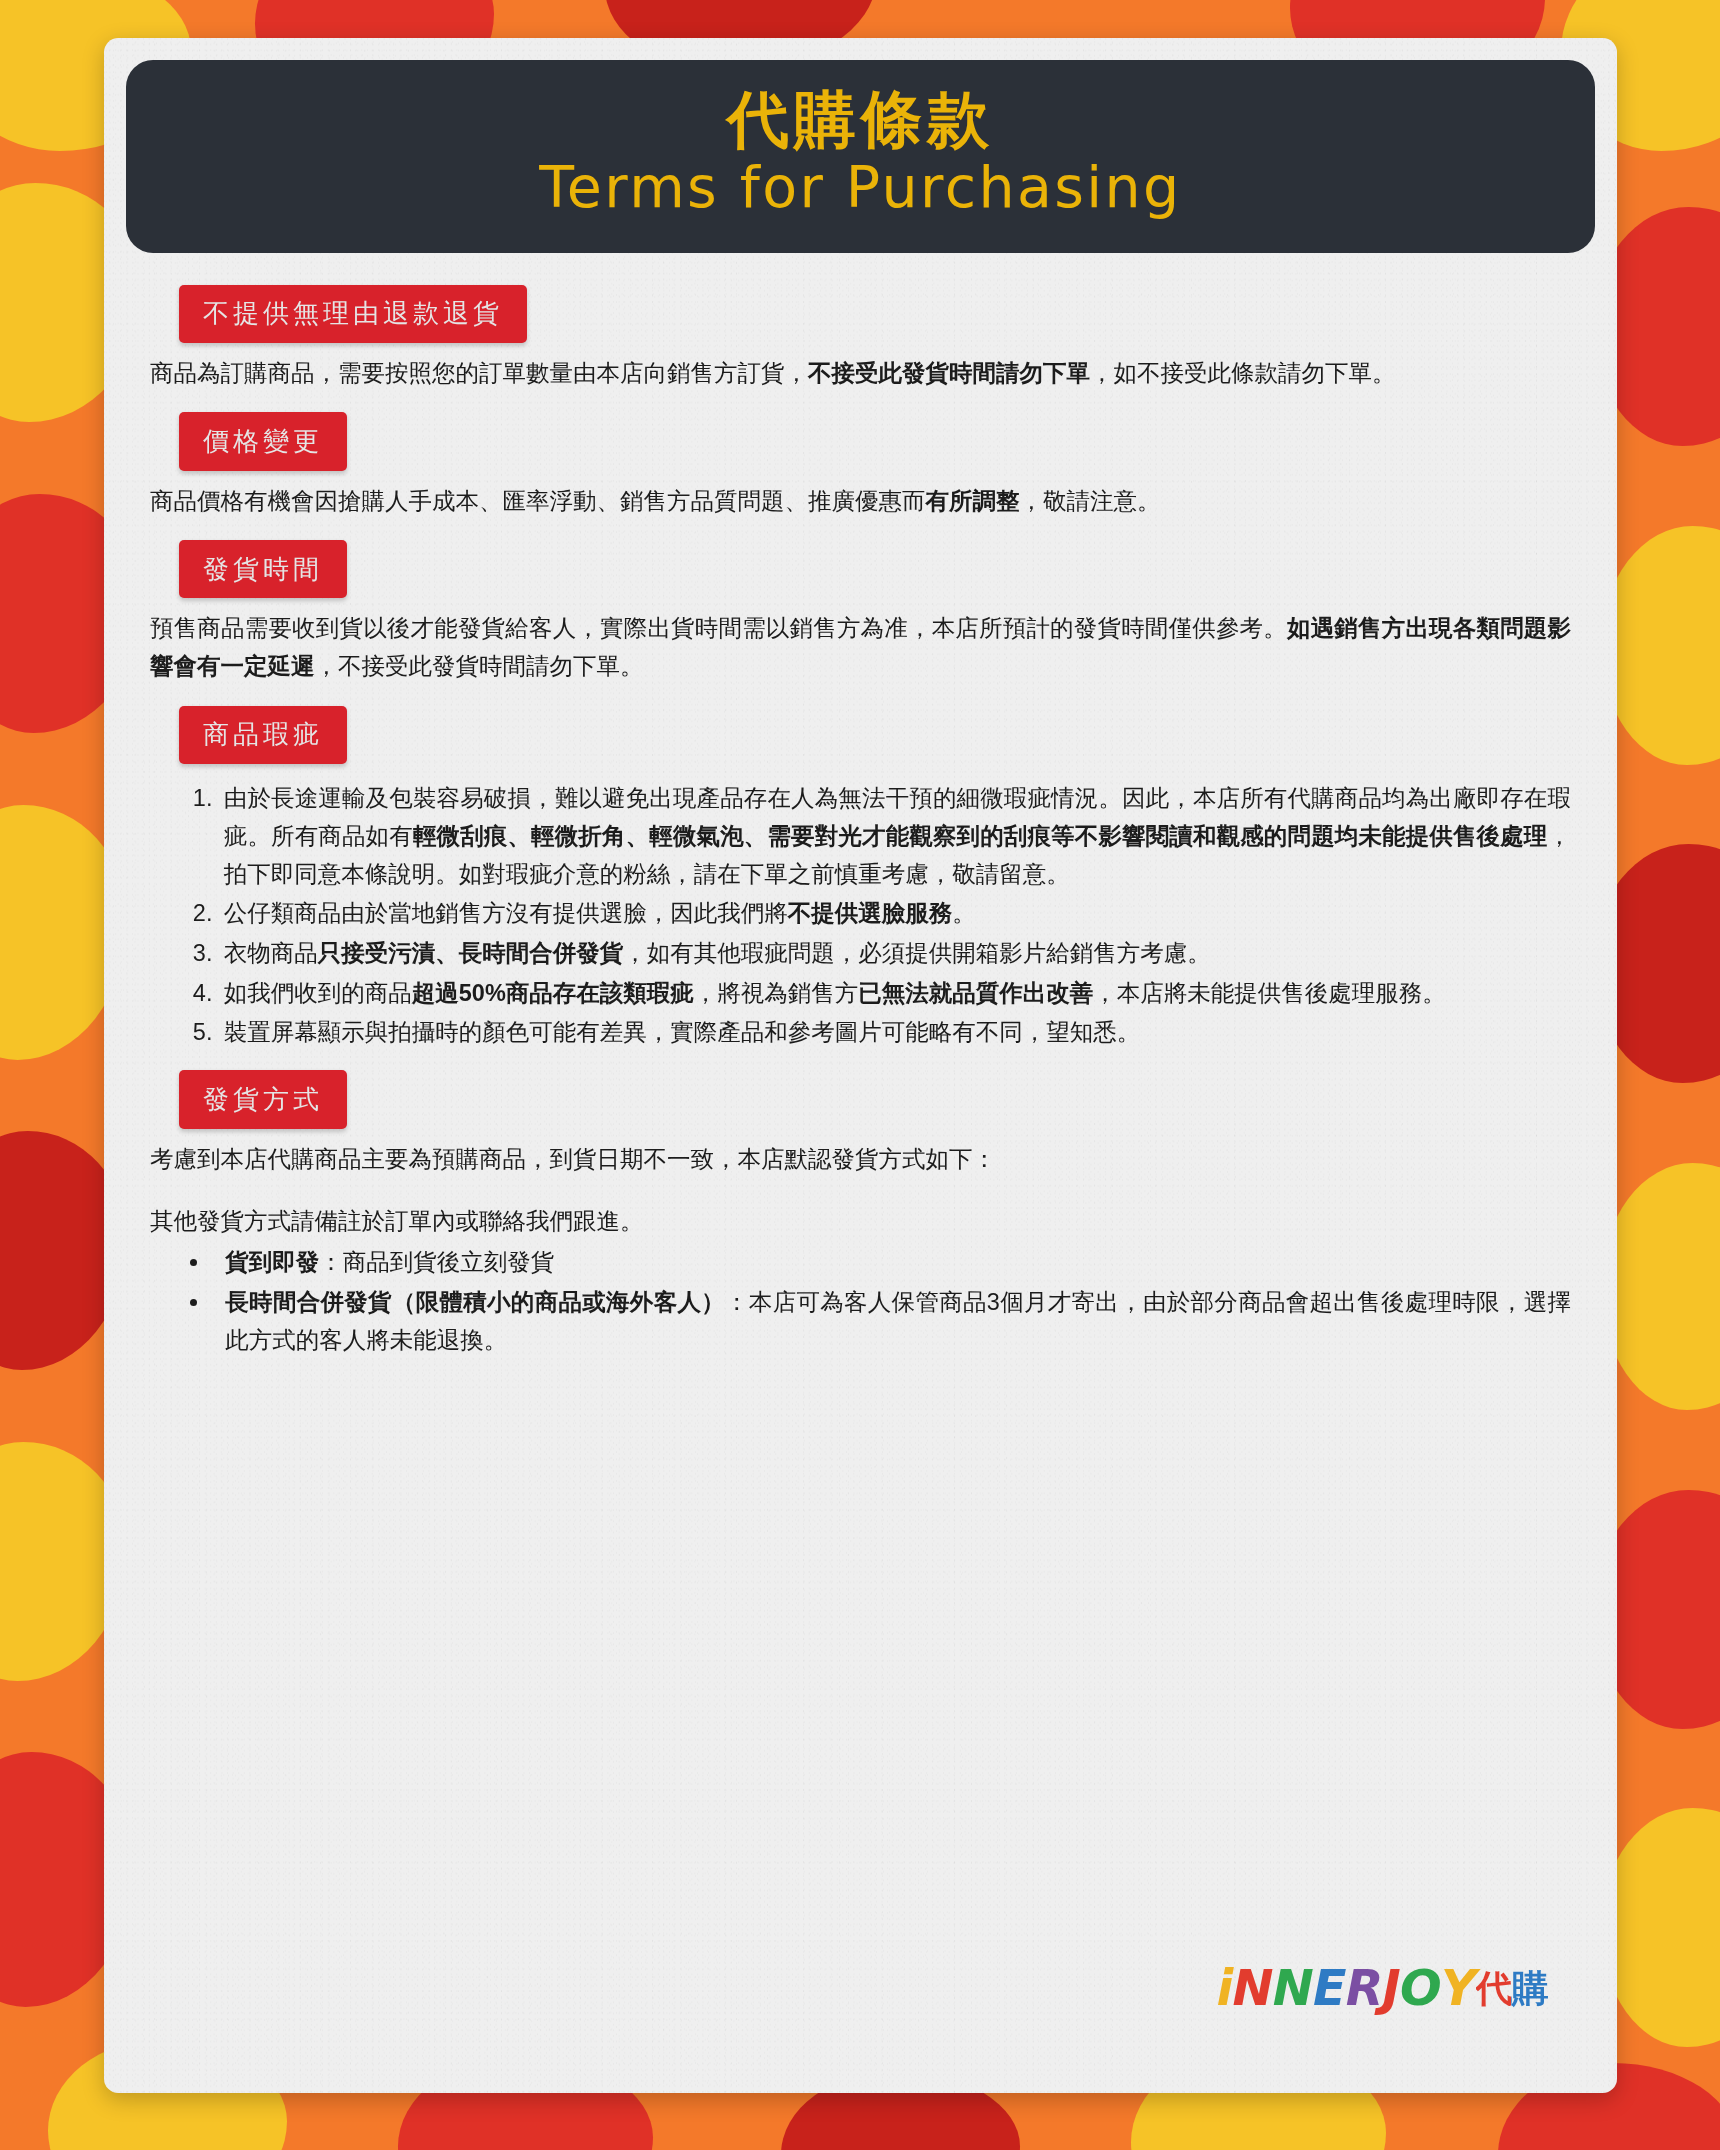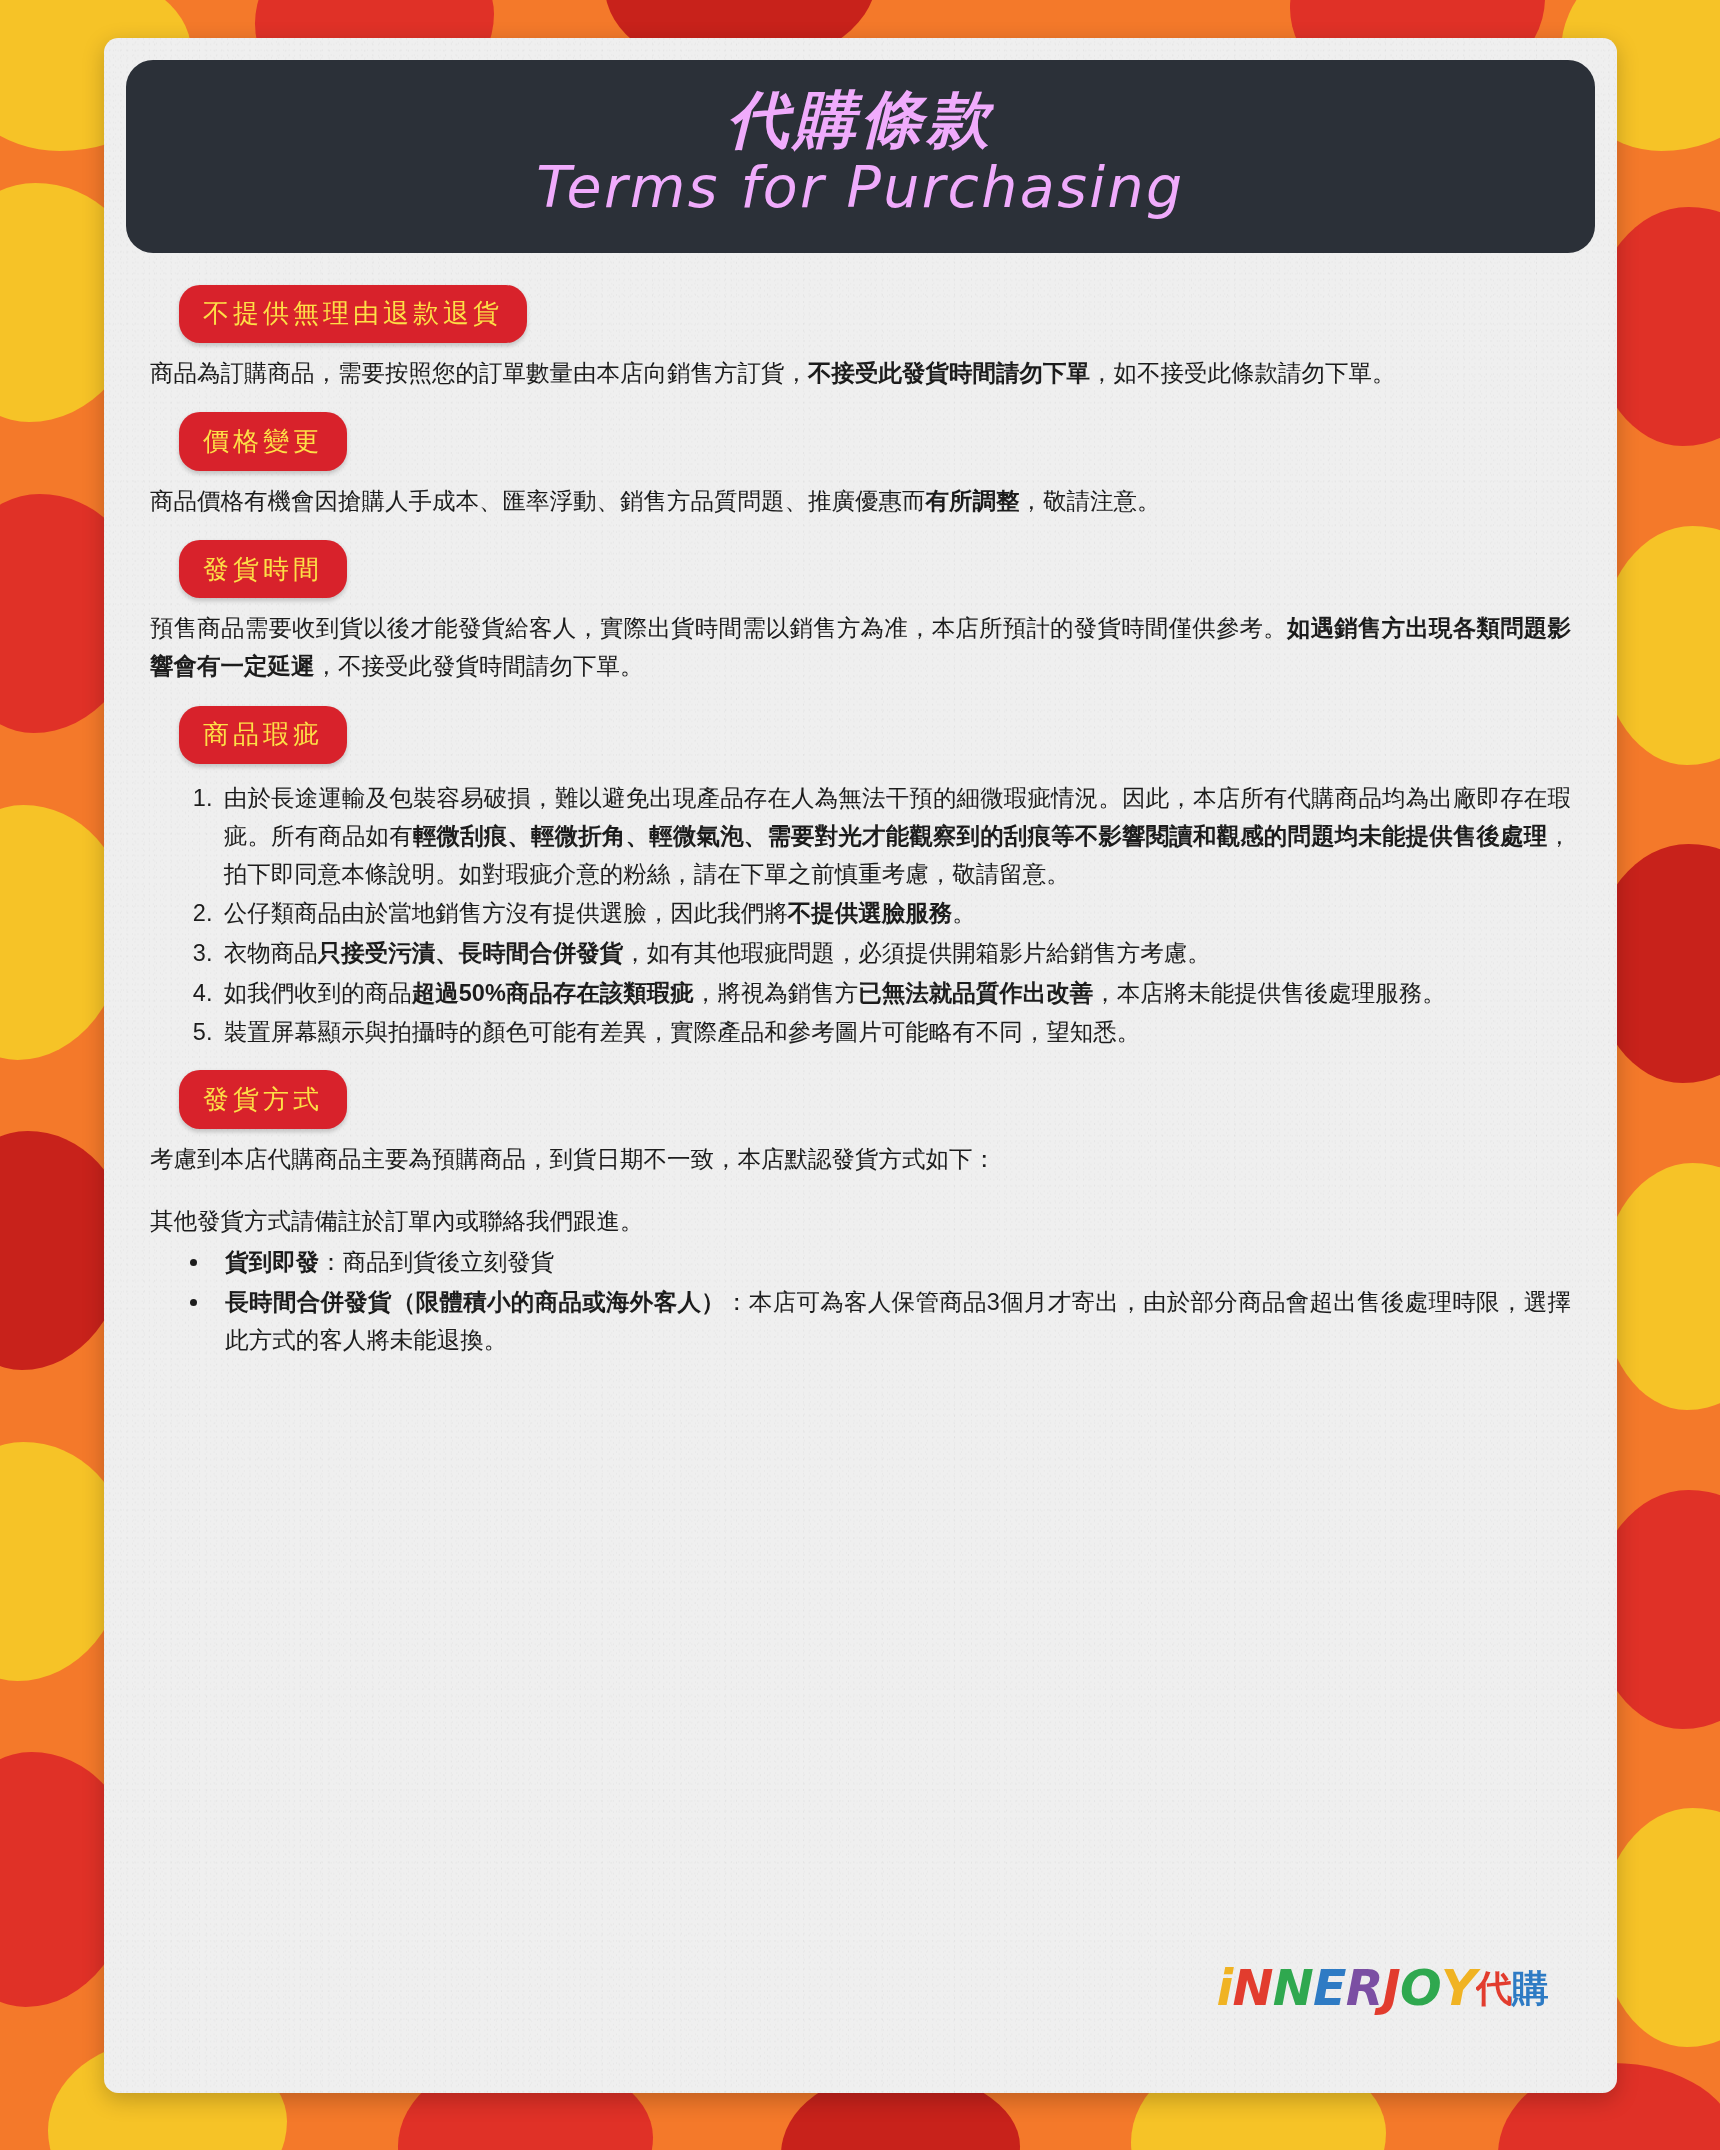--- a/index.html
+++ b/index.html
@@ -56,23 +56,22 @@
   }
 
   
   .header {
     position: relative;
     margin: 22px 22px 0 22px;
     background: #2B3038;
     border-radius: 27px;
     padding: 27px 32px 32px 32px;
     text-align: center;
-    color: #f0abfc;
+    color: #eab308;
     z-index: 2;
-    font-style: italic;
   }
   .header-cn {
     font-size: 62px;
     font-weight: bold;
     letter-spacing: 4.8px;
     line-height: 1.05;
   }
   .header-en {
     font-size: 57px;
     font-weight: normal;
@@ -88,26 +87,26 @@
     z-index: 2;
     padding: 27px 46px 0 46px;
     color: #1C1C1C;
     font-size: 23.5px;
     line-height: 1.62;
   }
 
   .pill {
     display: inline-block;
     background: #D8222B;
-    color: #fde047;
+    color: #e5e5e5;
     font-size: 26px;
     font-weight: 500;
     letter-spacing: 4px;
     padding: 7.2px 24px 8.8px 24px;
-    border-radius: 21px;
+    border-radius: 5px;
     margin: 17.5px 0 11px 29px;
     box-shadow: 0 2.4px 4px rgba(0,0,0,.18);
   }
   .pill.first { margin-top: 4.8px; }
 
   p.para {
     margin: 0 0 3.2px 0;
     text-align: justify;
   }
   b, strong { font-weight: bold; }

